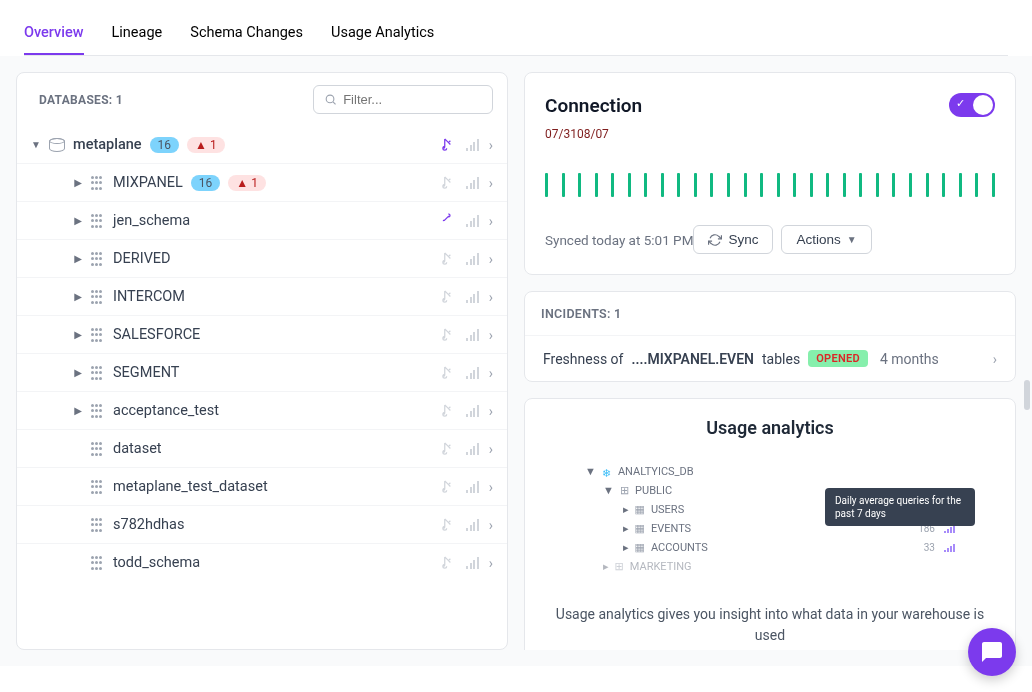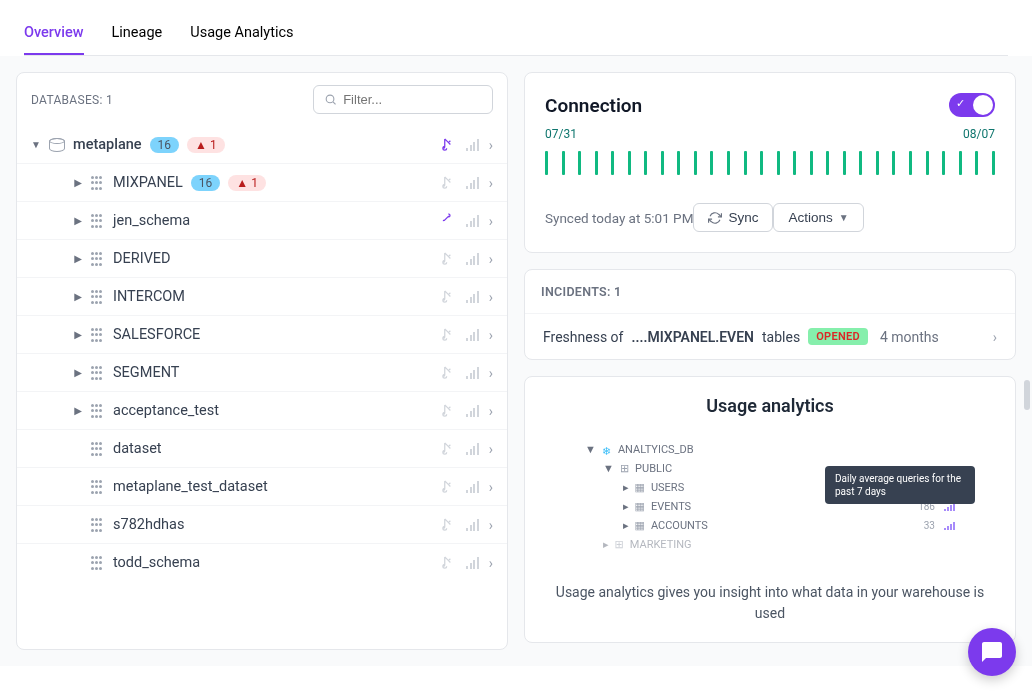--- a/index.html
+++ b/index.html
@@ -9,21 +9,21 @@
 .hex-icon { width: 20px; height: 20px; background: #3b82f6; clip-path: polygon(25% 5%, 75% 5%, 100% 50%, 75% 95%, 25% 95%, 0% 50%); position: relative; display: flex; align-items: center; justify-content: center; }
 .hex-icon::after { content: ''; width: 8px; height: 8px; border: 2px solid #fff; border-radius: 50%; }
 .page-title { font-size: 20px; font-weight: 600; color: #111827; }
 .tabs { display: flex; gap: 28px; border-bottom: 1px solid #e5e7eb; }
 .tab { padding: 8px 0 12px; font-size: 14.5px; color: #000000; cursor: pointer; border-bottom: 2px solid transparent; }
 .tab.active { color: #7c3aed; border-bottom-color: #7c3aed; font-weight: 500; }
 .main { display: flex; gap: 16px; padding: 16px; background: #f9fafb; height: 610px; }
 .panel { background: #fff; border: 1px solid #e5e7eb; border-radius: 8px; }
 .left { width: 492px; display: flex; flex-direction: column; }
 .left-head { display: flex; align-items: center; justify-content: space-between; padding: 12px 14px; }
-.db-label { font-size: 12px; font-weight: 400; color: #6b7280; letter-spacing: 0.3px; }
+.db-label { font-size: 12px; font-weight: 700; color: #6b7280; letter-spacing: 0.3px; margin-left: 8px; }
 .search-box { display: flex; align-items: center; gap: 6px; border: 1px solid #d1d5db; border-radius: 6px; padding: 6px 10px; width: 180px; }
 .search-box input { border: none; outline: none; font-size: 13px; width: 100%; color: #6b7280; }
 .tree { overflow-y: auto; }
 .row { display: flex; align-items: center; padding: 10px 14px; border-top: 1px solid #f3f4f6; gap: 8px; position: relative; }
 .row:first-child { border-top: none; }
 .caret { width: 10px; height: 10px; display: inline-flex; align-items: center; justify-content: center; color: #6b7280; font-size: 10px; }
 .row.indent-1 { padding-left: 56px; }
 .db-icon { width: 16px; height: 14px; position: relative; }
 .db-icon::before { content: ''; position: absolute; inset: 0; border: 1.5px solid #9ca3af; border-radius: 50% / 25%; }
 .db-icon::after { content: ''; position: absolute; top: 0; left: 0; right: 0; height: 4px; border: 1.5px solid #9ca3af; border-radius: 50%; }
@@ -40,26 +40,26 @@
 .signal span { width: 2px; background: #d1d5db; }
 .signal span:nth-child(1){height:3px}.signal span:nth-child(2){height:6px}.signal span:nth-child(3){height:9px}.signal span:nth-child(4){height:12px}
 .chev-r { color: #9ca3af; font-size: 14px; }
 .right { flex: 1; display: flex; flex-direction: column; gap: 16px; overflow-y: auto; }
 .card-head { display: flex; align-items: center; justify-content: space-between; padding: 20px 20px 10px; }
 .card-title { font-size: 19px; font-weight: 600; color: #111827; }
 .toggle { width: 46px; height: 24px; background: #7c3aed; border-radius: 12px; position: relative; cursor: pointer; }
 .toggle::after { content: ''; position: absolute; right: 2px; top: 2px; width: 20px; height: 20px; background: #fff; border-radius: 50%; }
 .toggle::before { content: '✓'; position: absolute; left: 7px; top: 4px; color: #fff; font-size: 11px; }
 .timeline { padding: 0 20px 16px; }
-.tl-labels { display: flex; justify-content: space-between; font-size: 12px; color: #0f766e; margin-bottom: 2px; }
+.tl-labels { display: flex; font-size: 12px; color: #7f1d1d; margin-bottom: 24px; }
 .tl-bars { display: flex; justify-content: space-between; gap: 3px; height: 32px; align-items: flex-end; }
 .tl-bars span { width: 3px; height: 24px; background: #10b981; border-radius: 1px; }
 .sync-row { display: flex; align-items: center; justify-content: flex-start; padding: 12px 20px 20px; }
 .sync-text { font-size: 13.5px; color: #6b7280; }
-.btn-group { display: flex; }
+.btn-group { display: flex; gap: 8px; }
 .btn { border: 1px solid #d1d5db; background: #fff; border-radius: 6px; padding: 6px 14px; font-size: 13.5px; color: #374151; cursor: pointer; display: inline-flex; align-items: center; gap: 6px; }
 .inc-head { padding: 14px 16px; font-size: 12.5px; font-weight: 600; color: #6b7280; letter-spacing: 0.3px; border-bottom: 1px solid #f3f4f6; }
 .inc-row { display: flex; align-items: center; gap: 8px; padding: 14px 18px; font-size: 14px; color: #374151; }
 .inc-badge { background: #86efac; color: #dc2626; font-size: 11px; font-weight: 600; padding: 2px 8px; border-radius: 4px; letter-spacing: 0.3px; }
 .inc-time { color: #6b7280; margin-left: 4px; }
 .ua-card { padding: 18px 20px; }
 .ua-title { text-align: center; font-size: 18px; font-weight: 600; margin-bottom: 16px; }
 .ua-preview { background: #fff; border-radius: 6px; padding: 8px 40px; position: relative; margin-bottom: 20px; }
 .ua-tree-row { display: flex; align-items: center; gap: 6px; font-size: 11px; color: #6b7280; padding: 3px 0; }
 .ua-tree-row.l1 { padding-left: 18px; }
@@ -75,20 +75,21 @@
 .chat-fab svg { width: 24px; height: 24px; fill: #fff; }
 .scroll-ind { position: absolute; right: 2px; top: 380px; width: 6px; height: 30px; background: #d1d5db; border-radius: 3px; }
 </style>
 </head>
 <body>
 
 <div class="header">
   <div class="tabs">
     <div class="tab active">Overview</div>
     <div class="tab">Lineage</div>
+    <div class="tab">Schema Changes</div>
     <div class="tab">Usage Analytics</div>
   </div>
 </div>
 
 <div class="main">
   <div class="panel left">
     <div class="left-head">
       <div class="db-label">DATABASES: 1</div>
       <div class="search-box">
         <svg class="mini-icon" viewBox="0 0 24 24" fill="none" stroke="#9ca3af" stroke-width="2">

